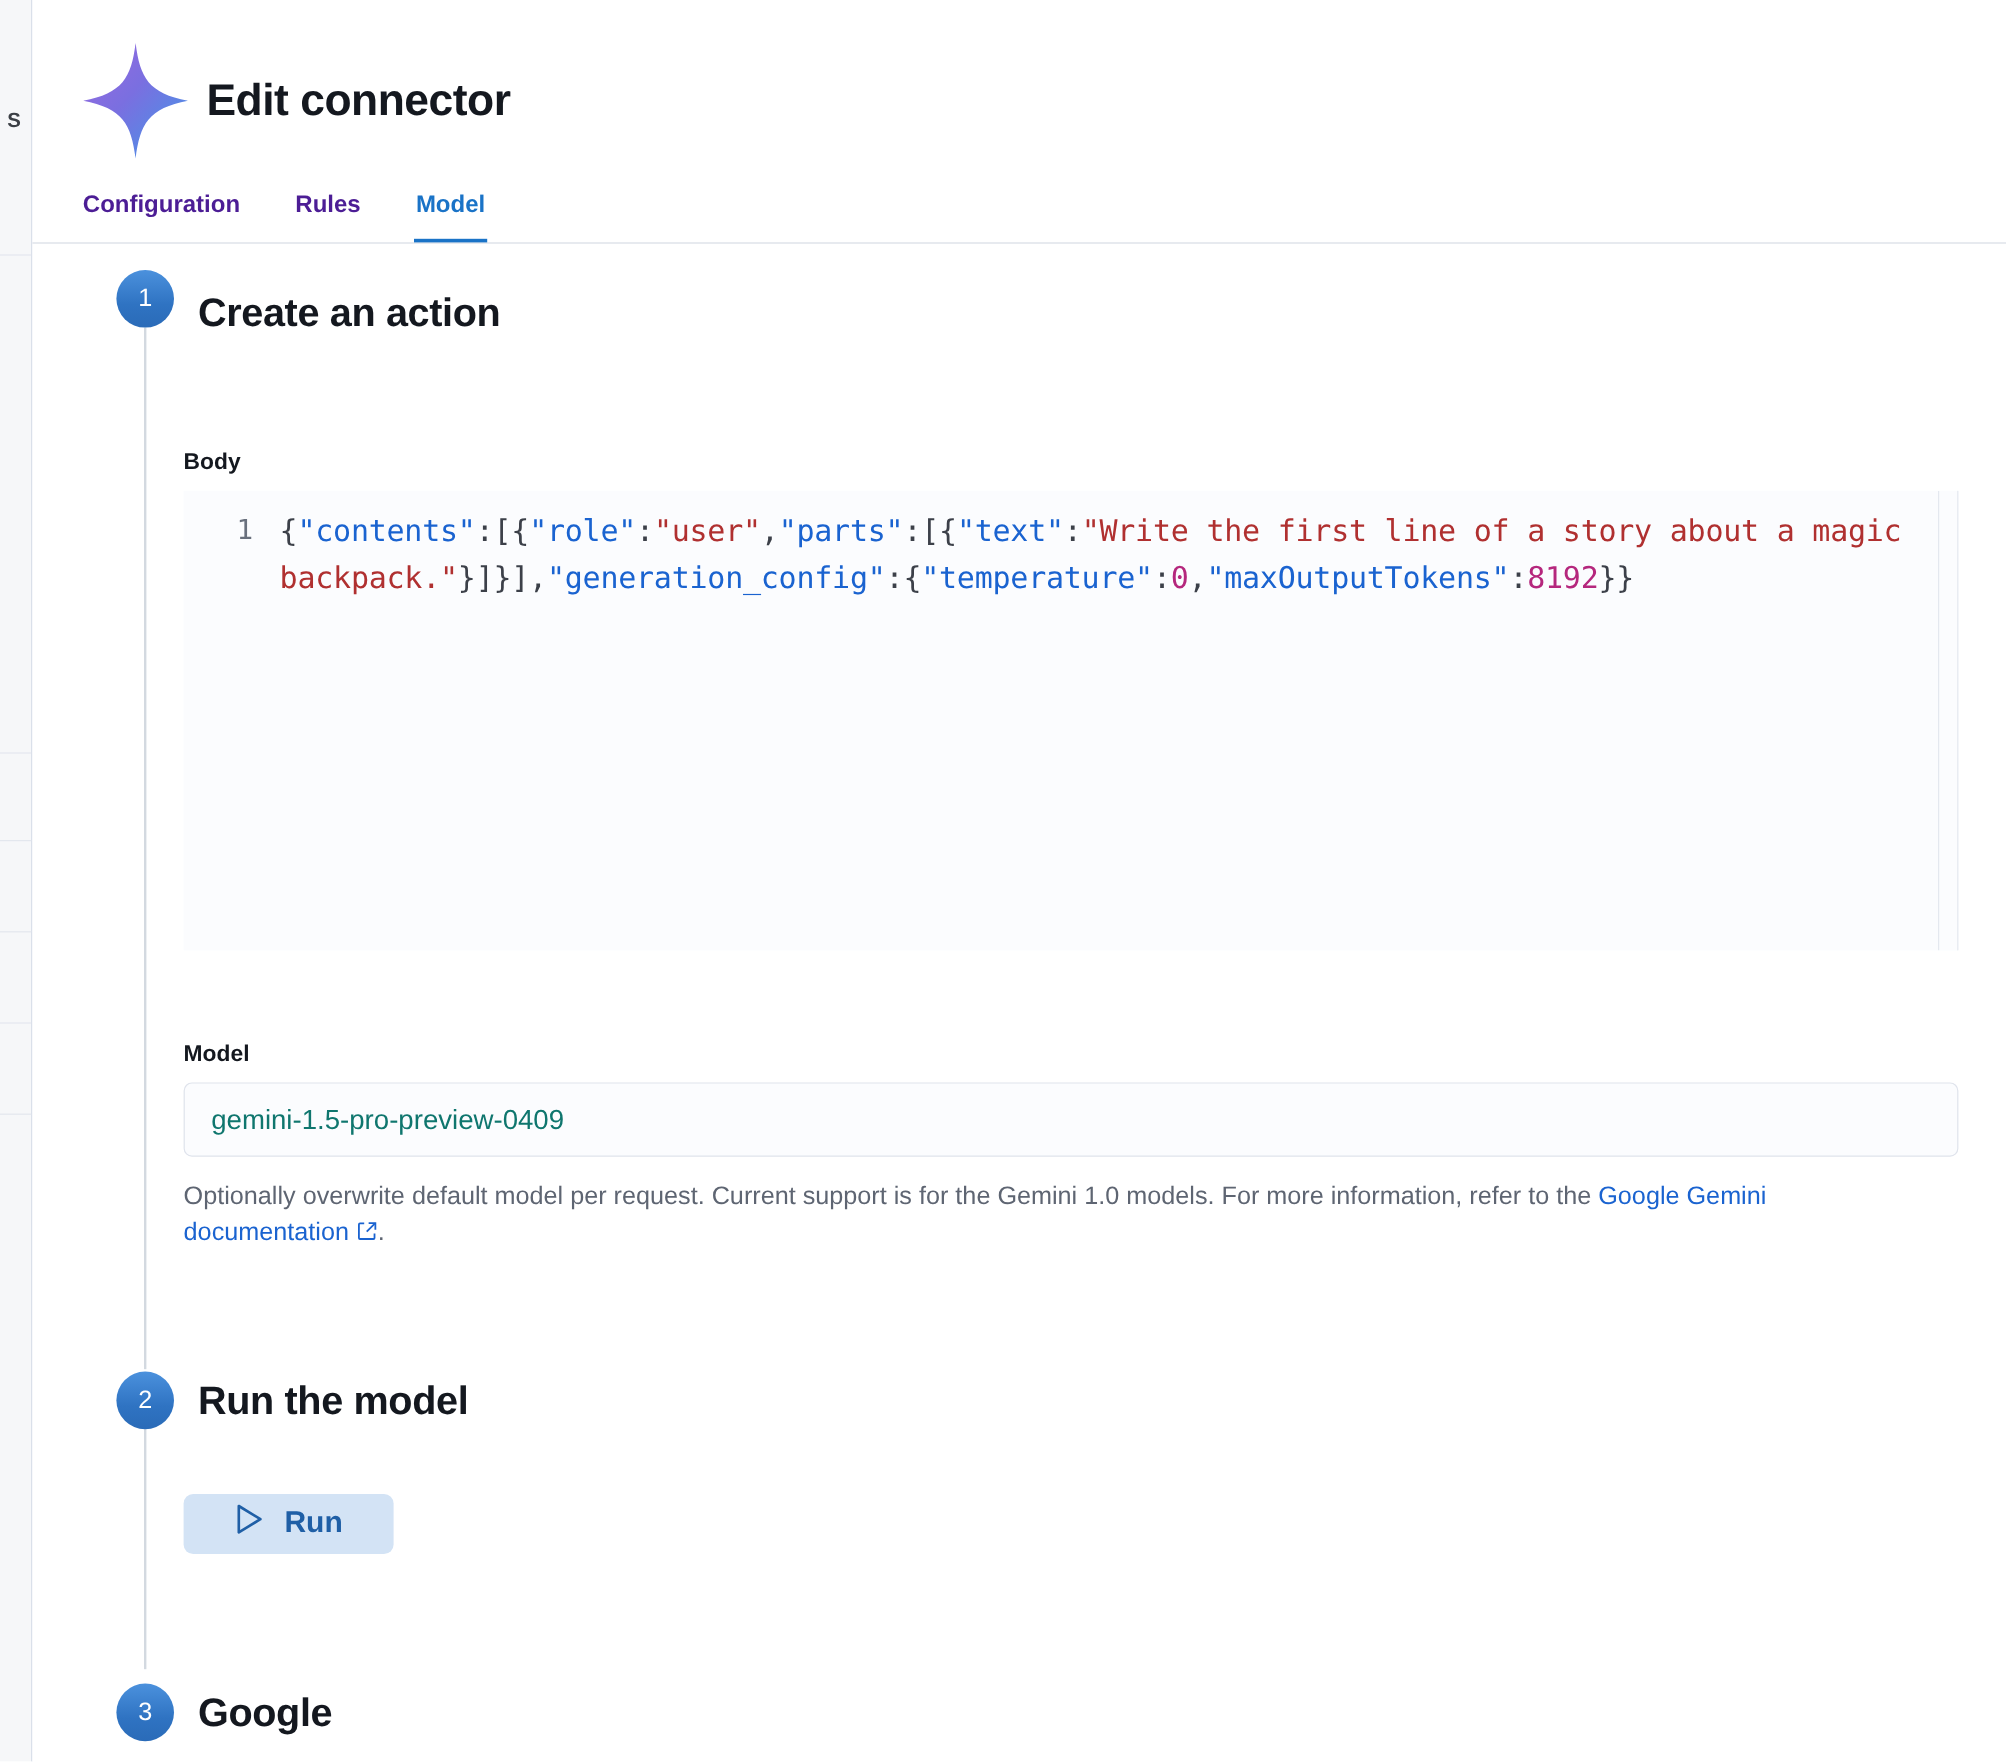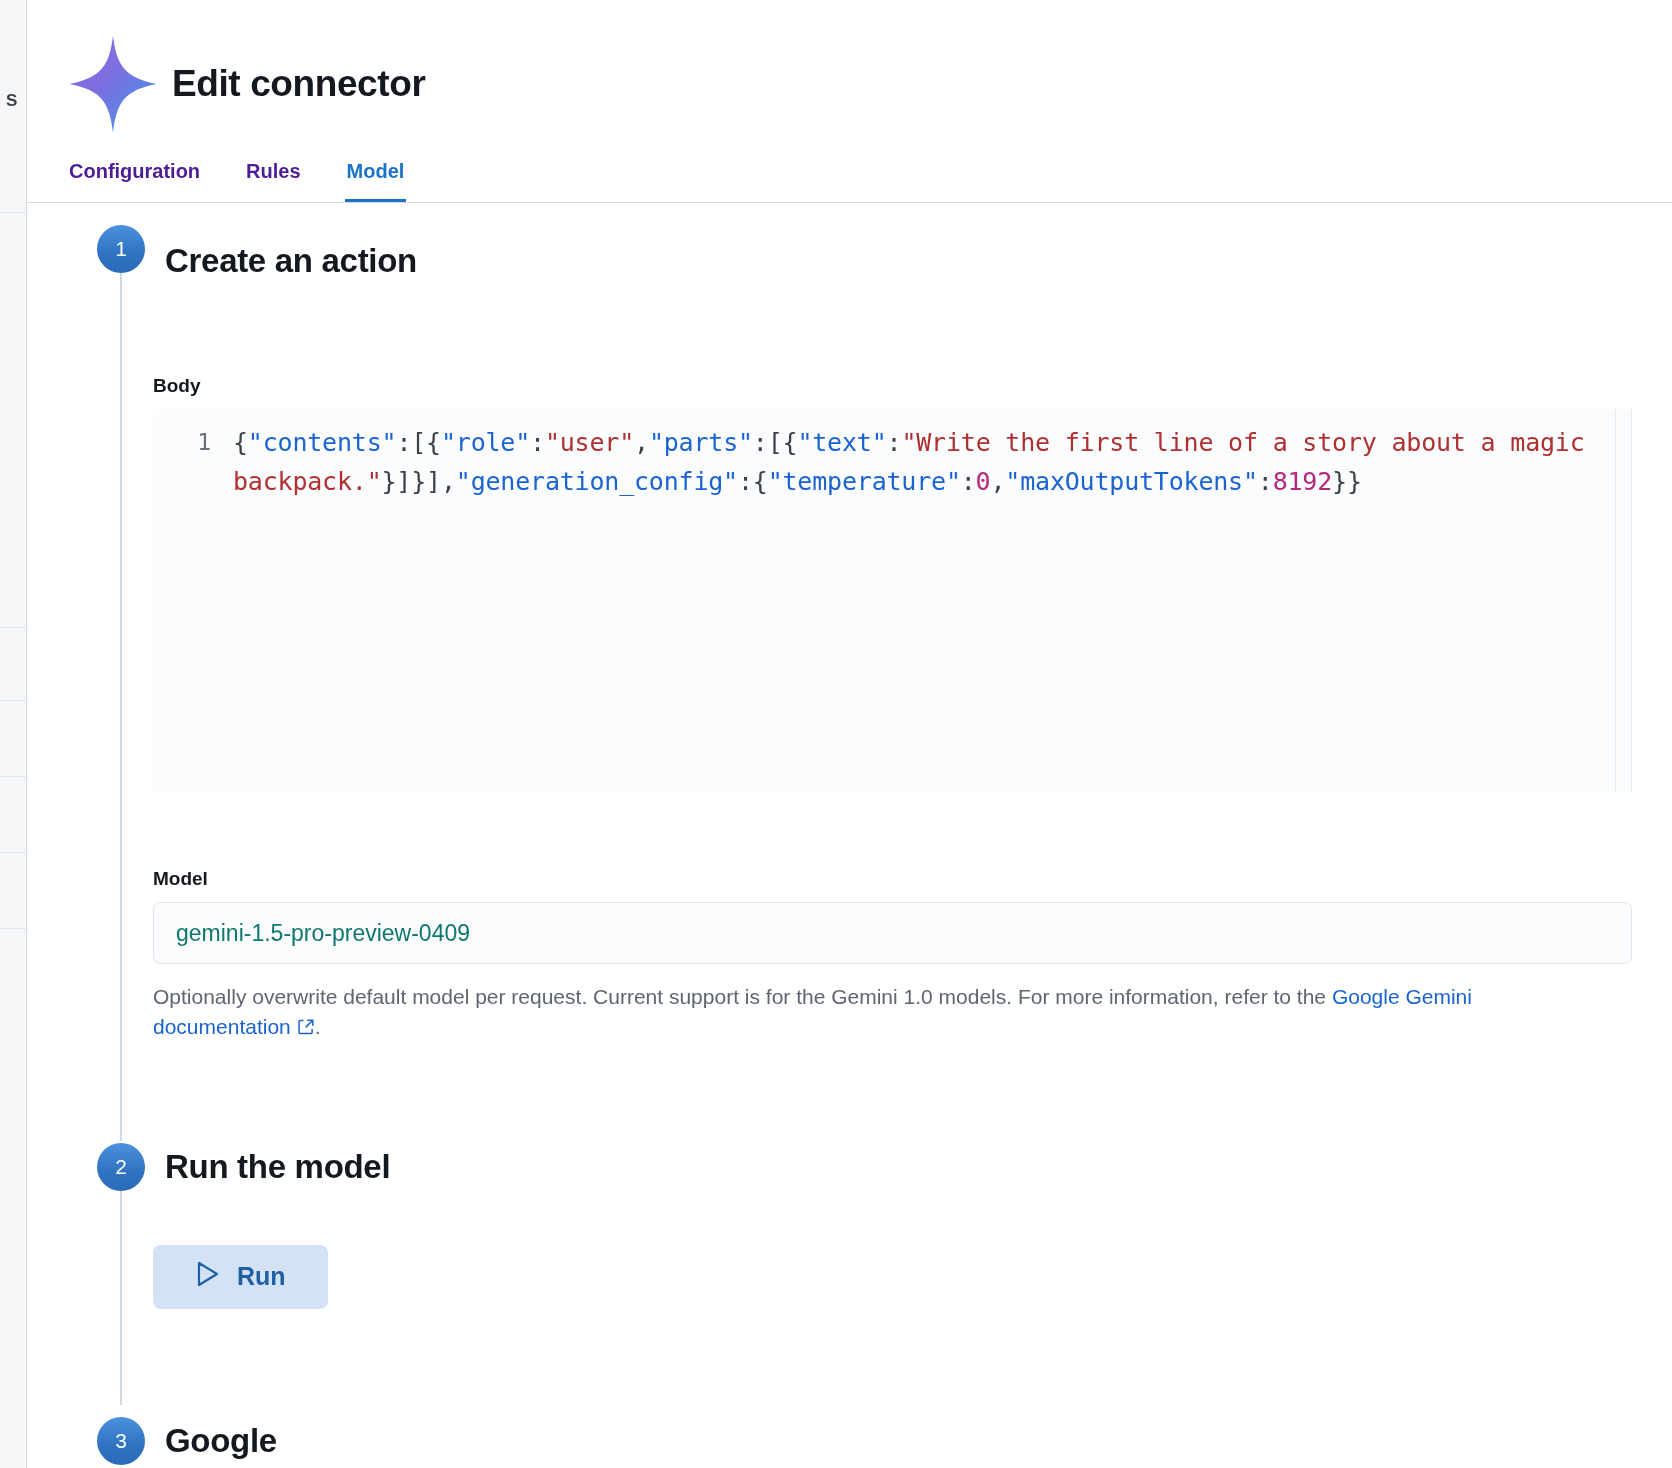--- a/index.html
+++ b/index.html
@@ -152,21 +152,21 @@
     color: #1a63d0; text-decoration: none; font-weight: 400;
     cursor: pointer;
   }
   .ext-icon { display: inline-block; vertical-align: -2px; margin-left: 6px; }
 
   
   .run-btn {
     display: inline-flex; align-items: center; gap: 16px;
     background: #d3e3f5; color: #1f5fa6;
     border: none; border-radius: 8px;
-    height: 64px; padding: 0 42px;
+    height: 50px; padding: 0 42px;
     font-size: 25px; font-weight: 700;
     font-family: "Liberation Sans", sans-serif;
     cursor: pointer;
   }
   .play-icon { display: block; }
 
   .spacer-lg { height: 86px; }
 </style>
 </head>
 <body>

